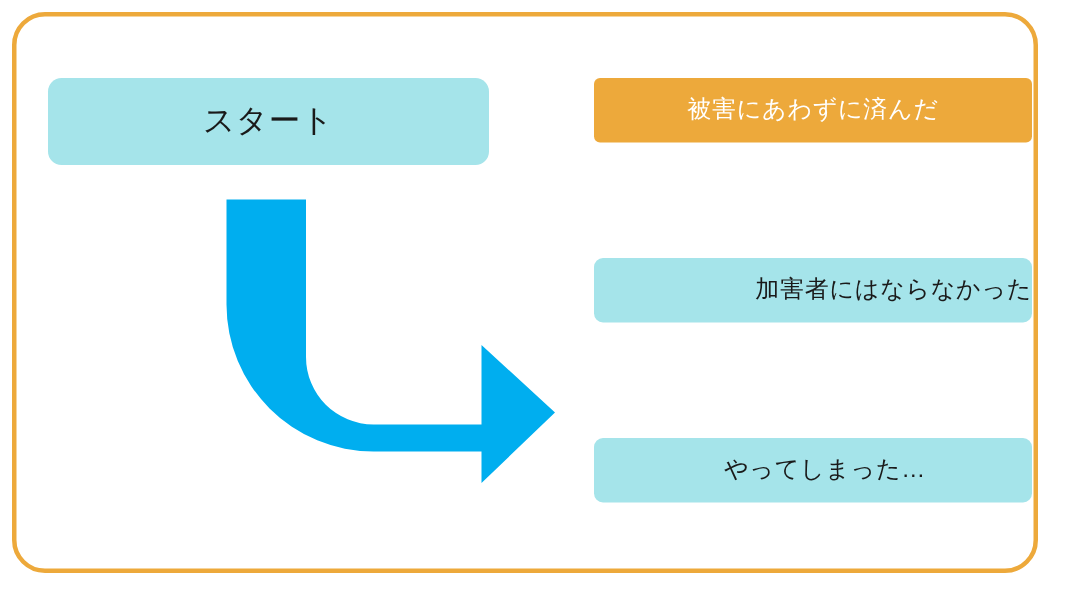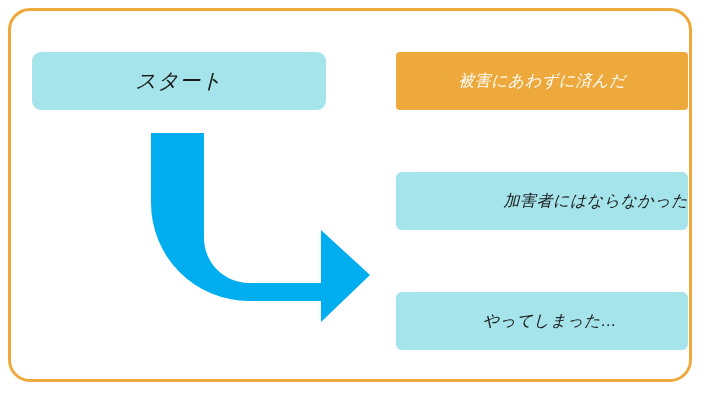--- a/index.html
+++ b/index.html
@@ -35,38 +35,37 @@
   
   .node {
     position: absolute;
     box-sizing: border-box;
     display: flex;
     align-items: center;
     justify-content: center;
     text-align: center;
     line-height: 1.2;
     letter-spacing: 0.5px;
-    font-style: italic;
   }
 
   .node-start {
     left: 32px;
     top: 52px;
     width: 294px;
     height: 58px;
     background: #A5E4EA;
     border-radius: 9px;
     color: #1a1a1a;
     font-size: 21px;
   }
 
   .node-outcome {
     left: 396px;
     width: 292px;
-    height: 58px;
+    height: 43px;
     font-size: 16px;
   }
 
   .node-outcome-1 {
     top: 52px;
     background: #EDA93B;
     color: #ffffff;
     border-radius: 4px;
   }
 

